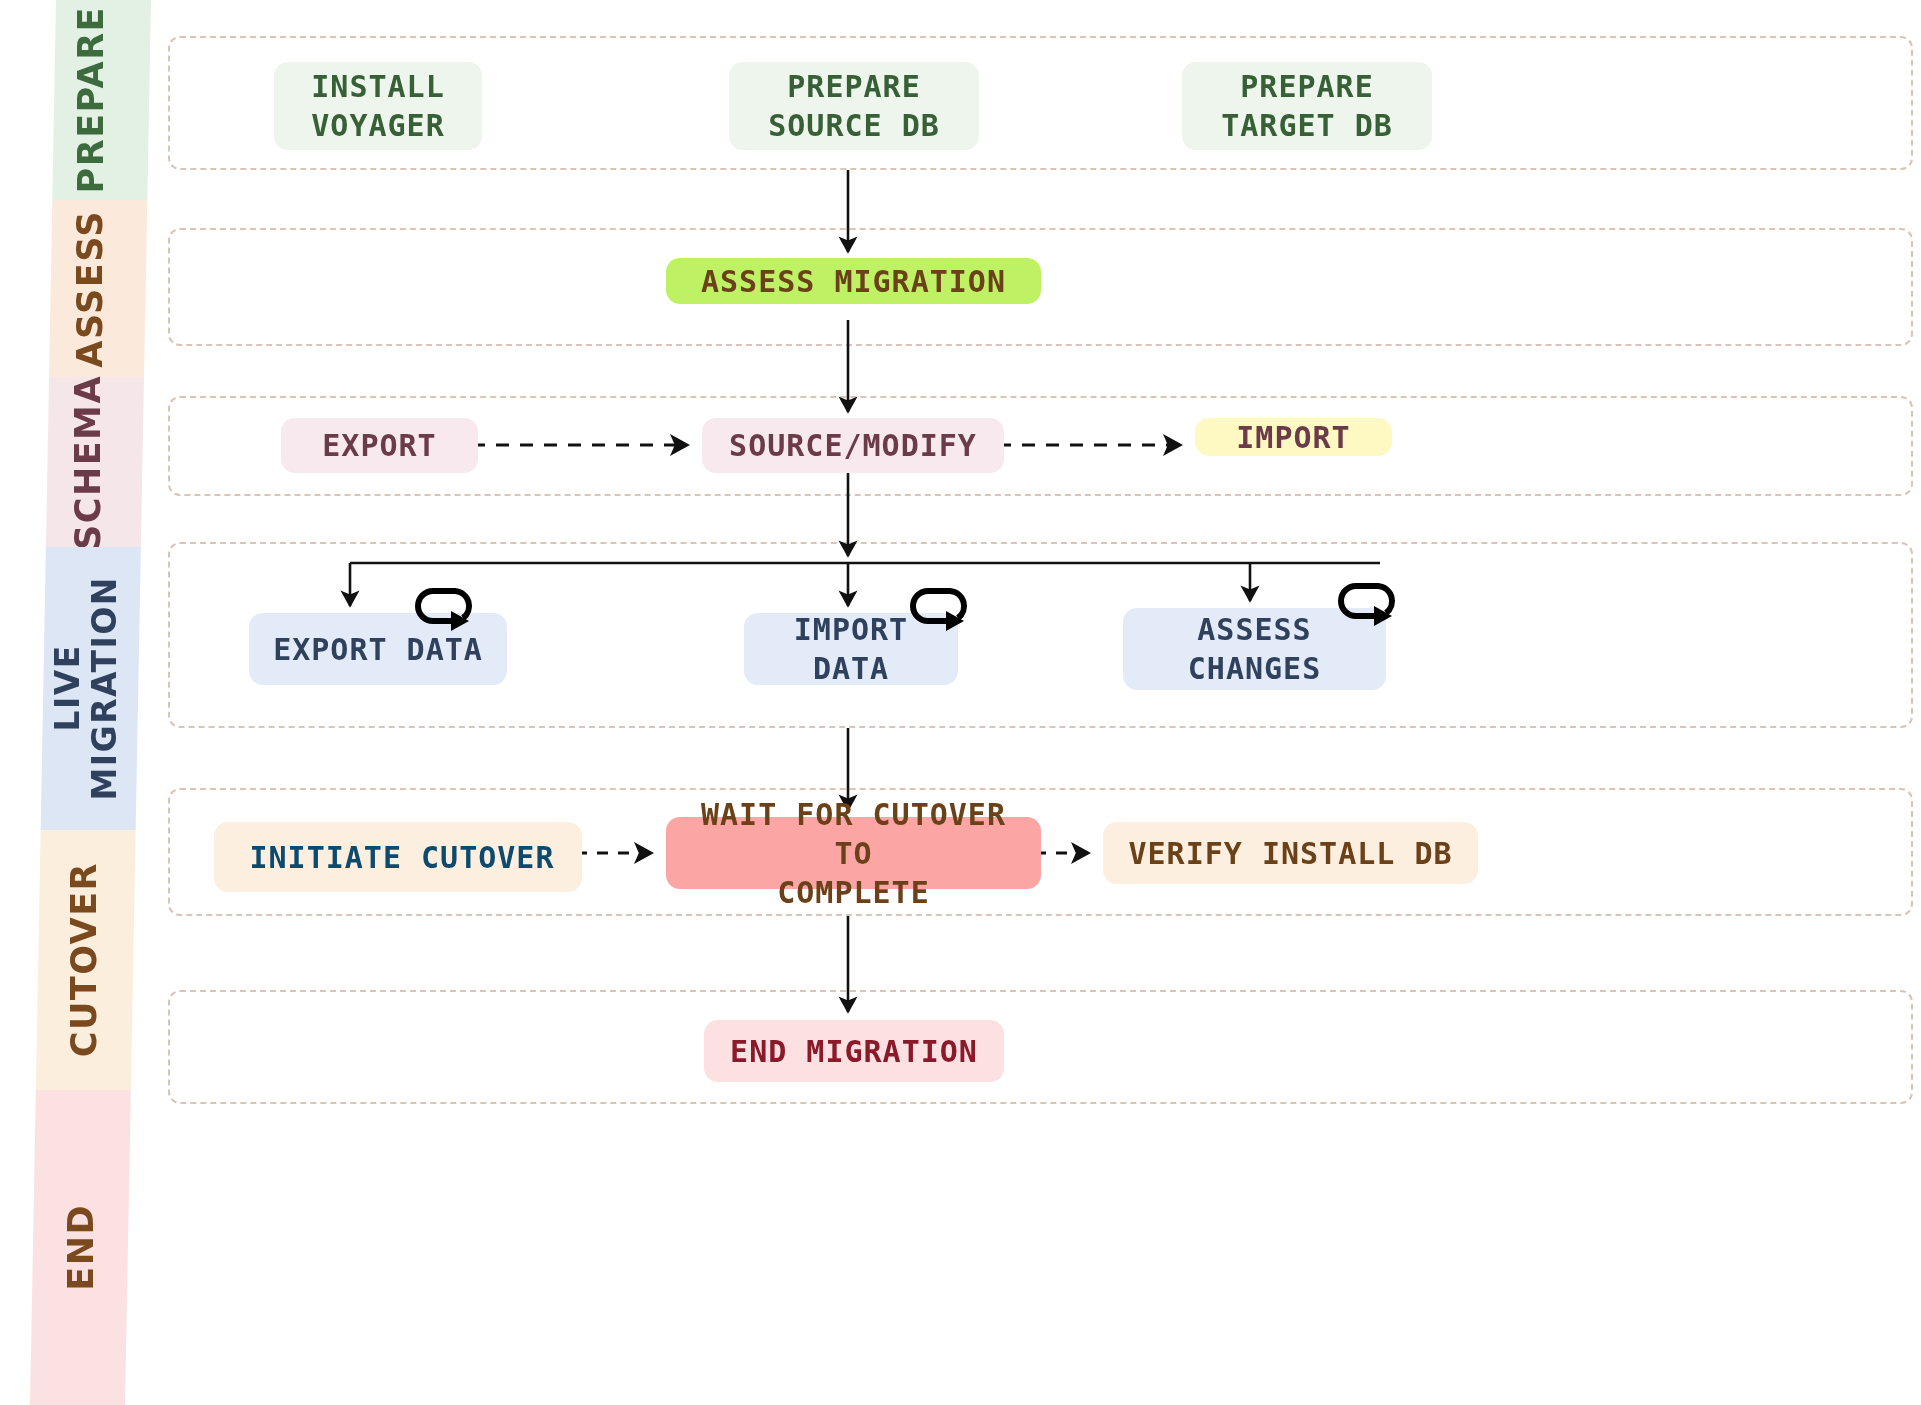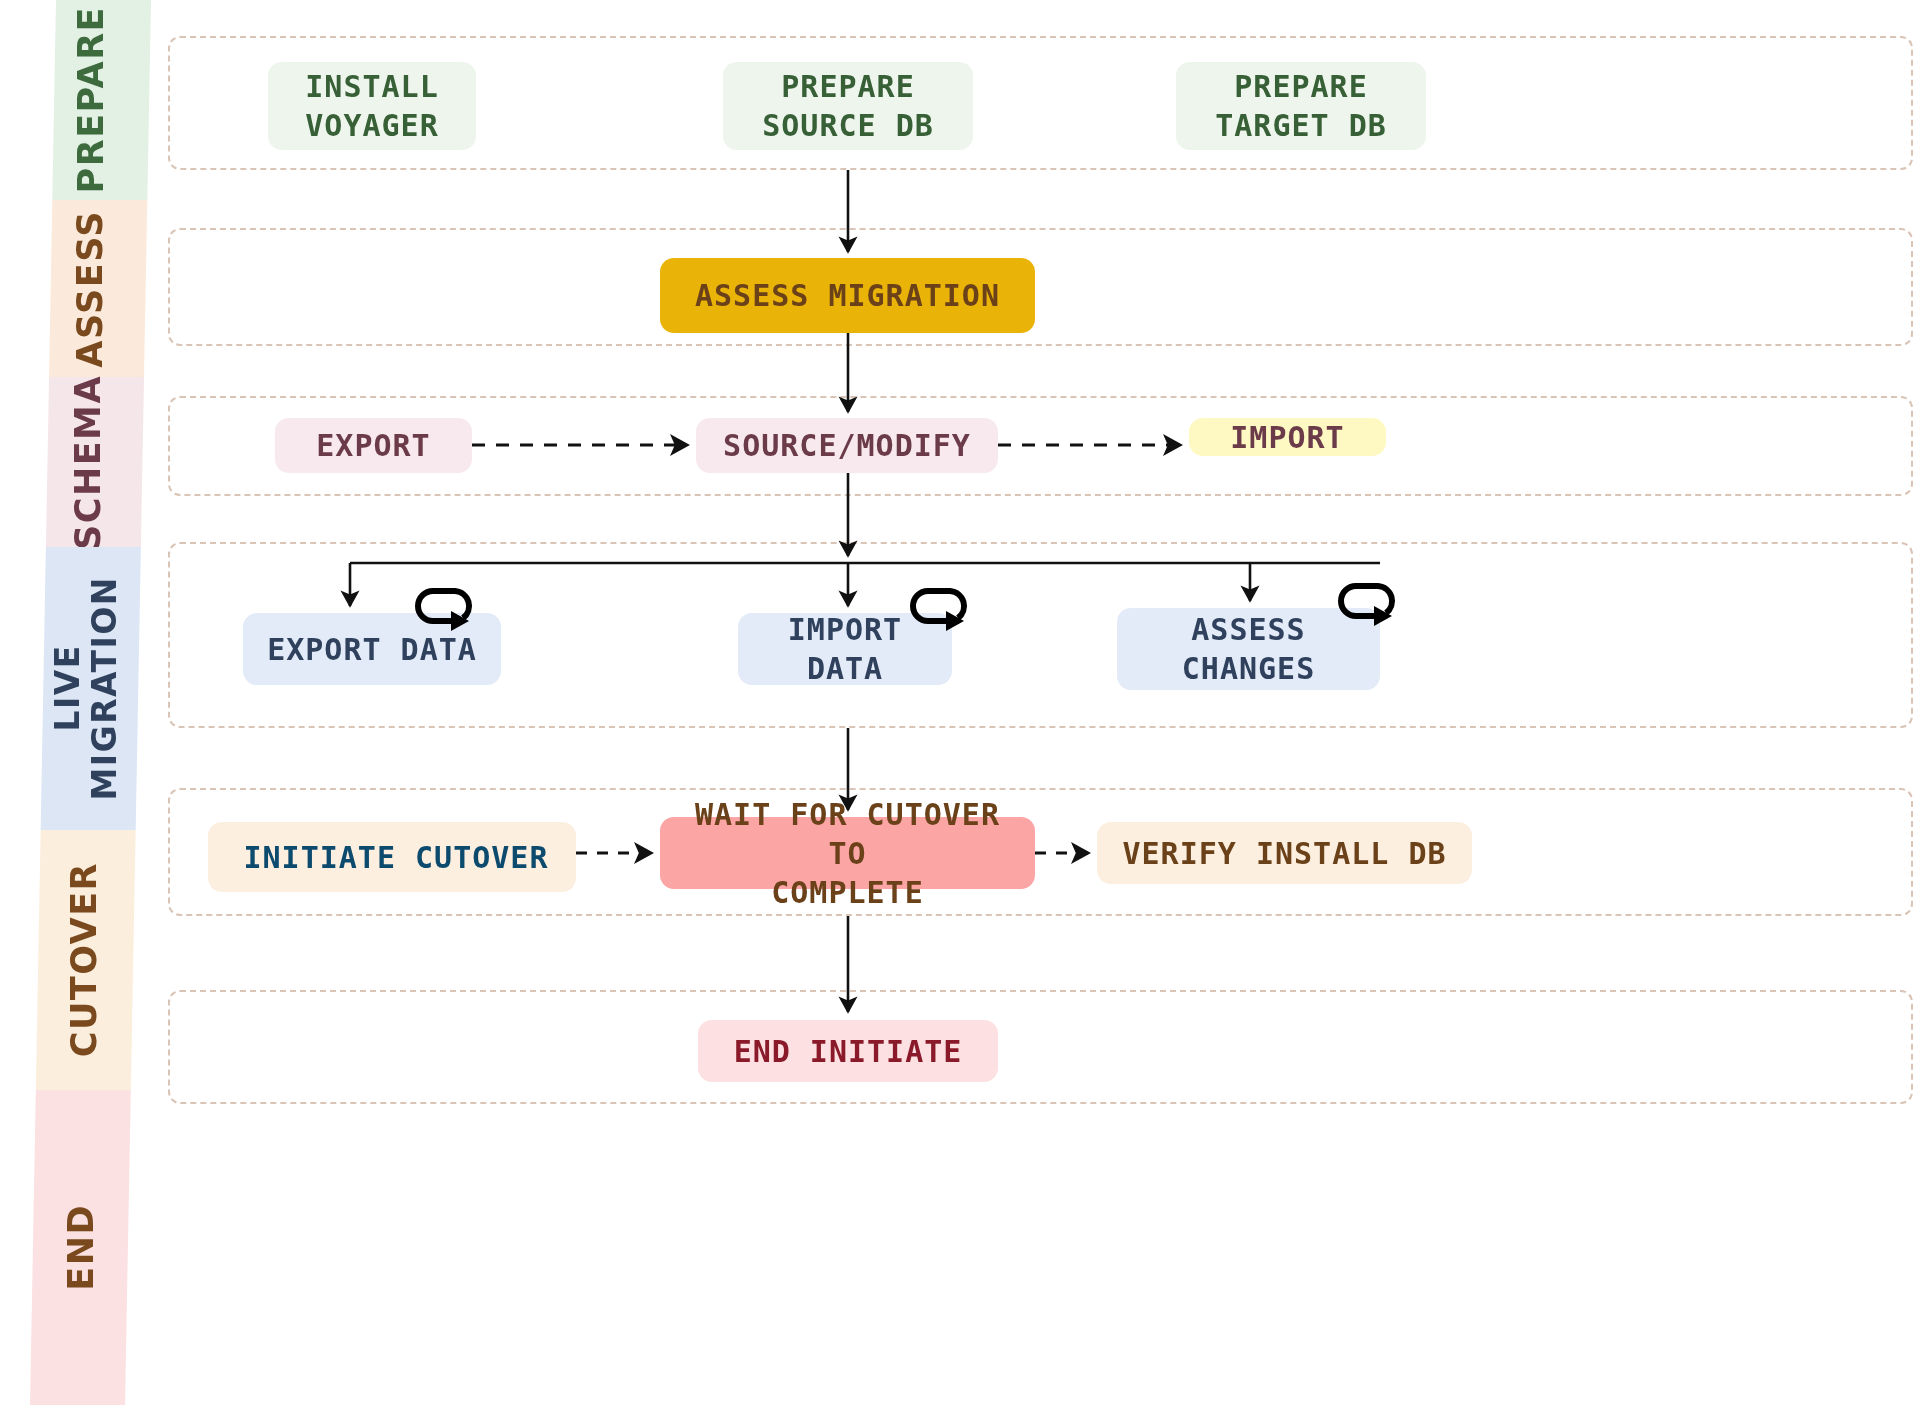--- a/index.html
+++ b/index.html
@@ -75,20 +75,21 @@
     align-items: center;
     justify-content: center;
     text-align: center;
     font-family: "DejaVu Sans Mono", monospace;
     font-weight: bold;
     font-size: 30px;
     line-height: 1.30;
     letter-spacing: 1px;
     white-space: pre-line;
     padding: 6px 16px;
+    margin-left: 6px;
   }
   #edge-layer {
     position: absolute;
     left: 0;
     top: 0;
     width: 1761px;
     height: 1405px;
     pointer-events: none;
   }
   .loop-icon {
@@ -185,21 +186,21 @@
     <path d="M 688 916 L 688 1012" stroke="#111111" stroke-width="2.6" fill="none" marker-end="url(#arrow-solid)"></path>
   </svg>
 
   <div id="node-host">
       <div class="node" style="left: 108px; top: 62px; width: 208px; height: 88px; background: rgb(237, 245, 236); color: rgb(56, 96, 55);">INSTALL
 VOYAGER</div>
       <div class="node" style="left: 563px; top: 62px; width: 250px; height: 88px; background: rgb(237, 245, 236); color: rgb(56, 96, 55);">PREPARE
 SOURCE DB</div>
       <div class="node" style="left: 1016px; top: 62px; width: 250px; height: 88px; background: rgb(237, 245, 236); color: rgb(56, 96, 55);">PREPARE
 TARGET DB</div>
-      <div class="node" style="left: 500px; top: 258px; width: 375px; height: 75px; background: #eab308; color: rgb(107, 65, 25);">ASSESS MIGRATION</div>
+      <div class="node" style="left: 500px; top: 258px; width: 375px; height: 46px; background: #bef264; color: rgb(107, 65, 25);">ASSESS MIGRATION</div>
       <div class="node" style="left: 115px; top: 418px; width: 197px; height: 55px; background: rgb(247, 233, 237); color: rgb(107, 59, 74);">EXPORT</div>
       <div class="node" style="left: 536px; top: 418px; width: 302px; height: 55px; background: rgb(247, 233, 237); color: rgb(107, 59, 74);">SOURCE/MODIFY</div>
       <div class="node" style="left: 1029px; top: 418px; width: 197px; height: 38px; background: #fef9c3; color: rgb(107, 59, 74);">IMPORT</div>
       <div class="node" style="left: 83px; top: 613px; width: 258px; height: 72px; background: rgb(227, 235, 248); color: rgb(47, 65, 92);">EXPORT DATA</div>
       <svg class="loop-icon" viewBox="0 0 72 60" style="left: 255px; top: 579px;">
         <path d="M 44 42 L 18 42 A 15 15 0 0 1 18 12 L 40 12 A 15 15 0 0 1 48 39" stroke="#000000" stroke-width="6" fill="none" stroke-linecap="butt"></path>
         <path d="M 36 32 L 54 42 L 36 52 Z" fill="#000000"></path>
       </svg>
       <div class="node" style="left: 578px; top: 613px; width: 214px; height: 72px; background: rgb(227, 235, 248); color: rgb(47, 65, 92);">IMPORT DATA</div>
       <svg class="loop-icon" viewBox="0 0 72 60" style="left: 750px; top: 579px;">
@@ -209,15 +210,15 @@
       <div class="node" style="left: 957px; top: 608px; width: 263px; height: 82px; background: rgb(227, 235, 248); color: rgb(47, 65, 92);">ASSESS
 CHANGES</div>
       <svg class="loop-icon" viewBox="0 0 72 60" style="left: 1178px; top: 574px;">
         <path d="M 44 42 L 18 42 A 15 15 0 0 1 18 12 L 40 12 A 15 15 0 0 1 48 39" stroke="#000000" stroke-width="6" fill="none" stroke-linecap="butt"></path>
         <path d="M 36 32 L 54 42 L 36 52 Z" fill="#000000"></path>
       </svg>
       <div class="node" style="left: 48px; top: 822px; width: 368px; height: 70px; background: rgb(252, 239, 223); color: #0c4a6e; padding-left: 24px;">INITIATE CUTOVER</div>
       <div class="node" style="left: 500px; top: 817px; width: 375px; height: 72px; background: #fca5a5; color: rgb(107, 65, 25);">WAIT FOR CUTOVER TO
 COMPLETE</div>
       <div class="node" style="left: 937px; top: 822px; width: 375px; height: 62px; background: rgb(252, 239, 223); color: rgb(107, 65, 25);">VERIFY INSTALL DB</div>
-      <div class="node" style="left: 538px; top: 1020px; width: 300px; height: 62px; background: rgb(252, 224, 226); color: rgb(138, 26, 42);">END INITIATE</div>
+      <div class="node" style="left: 538px; top: 1020px; width: 300px; height: 62px; background: rgb(252, 224, 226); color: rgb(138, 26, 42);">END MIGRATION</div>
     </div>
 </div>
 
 </body></html>

